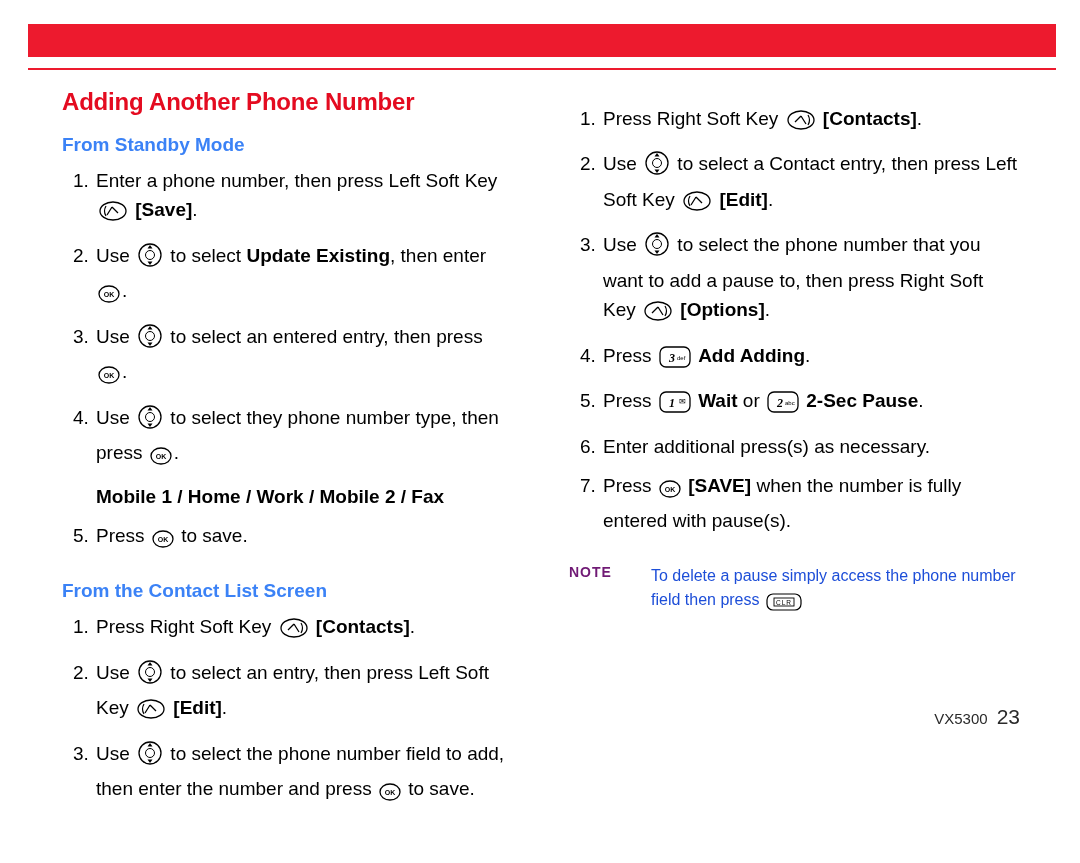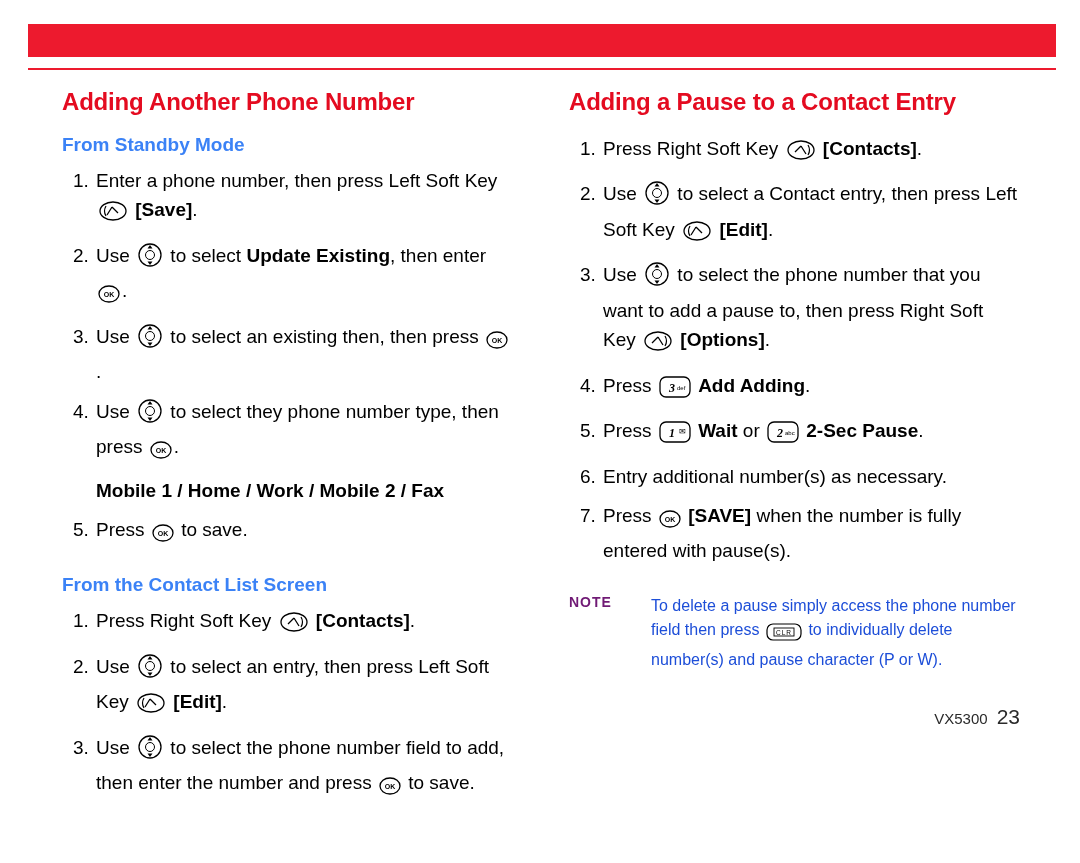--- a/index.html
+++ b/index.html
@@ -168,21 +168,21 @@
         <li>
           <span>Use </span>
           <span class="icon icon-nav">
             <svg viewBox="0 0 26 26">
                 <circle cx="13" cy="13" r="11" fill="#fff" stroke="#000" stroke-width="1.3"></circle>
                 <circle cx="13" cy="13" r="4.5" fill="#fff" stroke="#000" stroke-width="1"></circle>
                 <polygon points="13,3 10.5,6.5 15.5,6.5" fill="#000"></polygon>
                 <polygon points="13,23 10.5,19.5 15.5,19.5" fill="#000"></polygon>
               </svg>
           </span>
-          <span> to select an existing then, then press </span>
+          <span> to select an entered entry, then press </span>
           <span class="icon icon-ok">
             <svg viewBox="0 0 22 18">
                 <ellipse cx="11" cy="9" rx="10" ry="8" fill="#fff" stroke="#000" stroke-width="1.3"></ellipse>
                 <text x="11" y="12" text-anchor="middle" font-size="7" font-family="Arial" font-weight="700">OK</text>
               </svg>
           </span><span>.</span>
         </li>
         <li>
           <span>Use </span>
           <span class="icon icon-nav">
@@ -264,21 +264,20 @@
                 <ellipse cx="11" cy="9" rx="10" ry="8" fill="#fff" stroke="#000" stroke-width="1.3"></ellipse>
                 <text x="11" y="12" text-anchor="middle" font-size="7" font-family="Arial" font-weight="700">OK</text>
               </svg>
           </span>
           <span> to save.</span>
         </li>
       </ol>
     </div>
 
     <div class="col">
-      <h2 class="section-title">Adding a Pause to a Contact Entry</h2>
 
       <ol class="steps" style="margin-top:16px;">
         <li>
           <span>Press Right Soft Key </span>
           <span class="icon icon-rightsoft">
             <svg viewBox="0 0 30 22">
                 <ellipse cx="15" cy="11" rx="13" ry="9" fill="#fff" stroke="#000" stroke-width="1.3"></ellipse>
                 <path d="M22 6 Q25 11 22 16" stroke="#000" stroke-width="1.2" fill="none"></path>
                 <path d="M20 15 L15 7 M15 7 L9 13" stroke="#000" stroke-width="1.3" fill="none"></path>
               </svg>
@@ -350,21 +349,21 @@
           <span class="icon icon-key">
             <svg viewBox="0 0 32 22">
                 <rect x="1" y="1" rx="6" ry="6" width="30" height="20" fill="#fff" stroke="#000" stroke-width="1.3"></rect>
                 <text x="10" y="16" font-size="12" font-style="italic" font-family="Georgia" font-weight="700">2</text>
                 <text x="18" y="14" font-size="6" font-family="Arial">abc</text>
               </svg>
           </span>
           <span class="b"> 2-Sec Pause</span><span>.</span>
         </li>
         <li>
-          <span>Entry additional number(s) as necessary.</span>
+          <span>Enter additional press(s) as necessary.</span>
         </li>
         <li>
           <span>Press </span>
           <span class="icon icon-ok">
             <svg viewBox="0 0 22 18">
                 <ellipse cx="11" cy="9" rx="10" ry="8" fill="#fff" stroke="#000" stroke-width="1.3"></ellipse>
                 <text x="11" y="12" text-anchor="middle" font-size="7" font-family="Arial" font-weight="700">OK</text>
               </svg>
           </span>
           <span class="b"> [SAVE]</span>
@@ -376,21 +375,20 @@
         <div class="note-label">NOTE</div>
         <div class="note-text">
           <span>To delete a pause simply access the phone number field then press </span>
           <span class="icon icon-clr">
             <svg viewBox="0 0 36 18">
                 <rect x="1" y="1" rx="6" ry="6" width="34" height="16" fill="#fff" stroke="#000" stroke-width="1.2"></rect>
                 <rect x="8" y="5" width="20" height="8" fill="none" stroke="#000" stroke-width="0.9"></rect>
                 <text x="18" y="12" text-anchor="middle" font-size="6.5" font-family="Arial" letter-spacing="1">CLR</text>
               </svg>
           </span>
-          <span> to individually delete number(s) and pause character (P or W).</span>
         </div>
       </div>
     </div>
 
   </div>
 
   <div class="footer">
     <span class="model">VX5300</span>
     <span class="page-no">23</span>
   </div>

